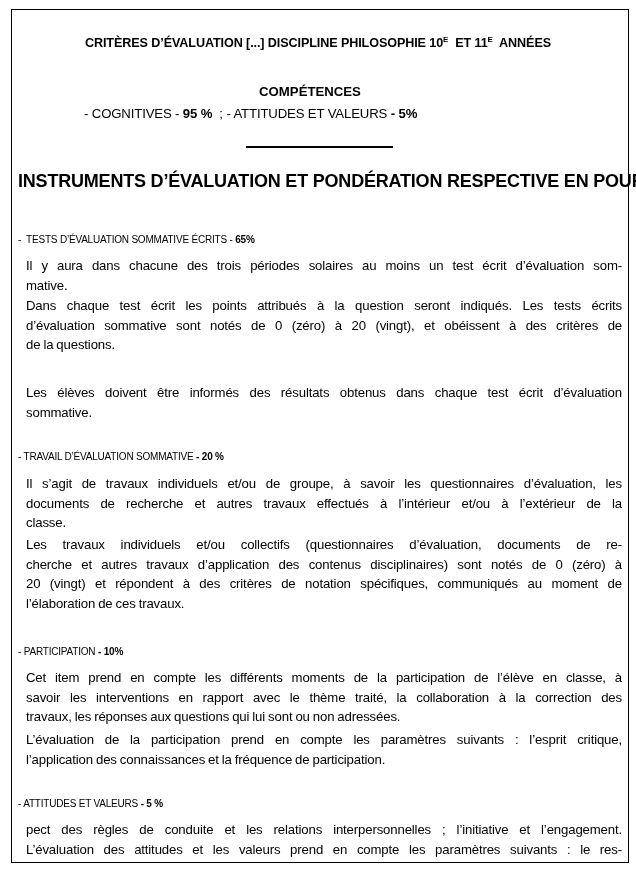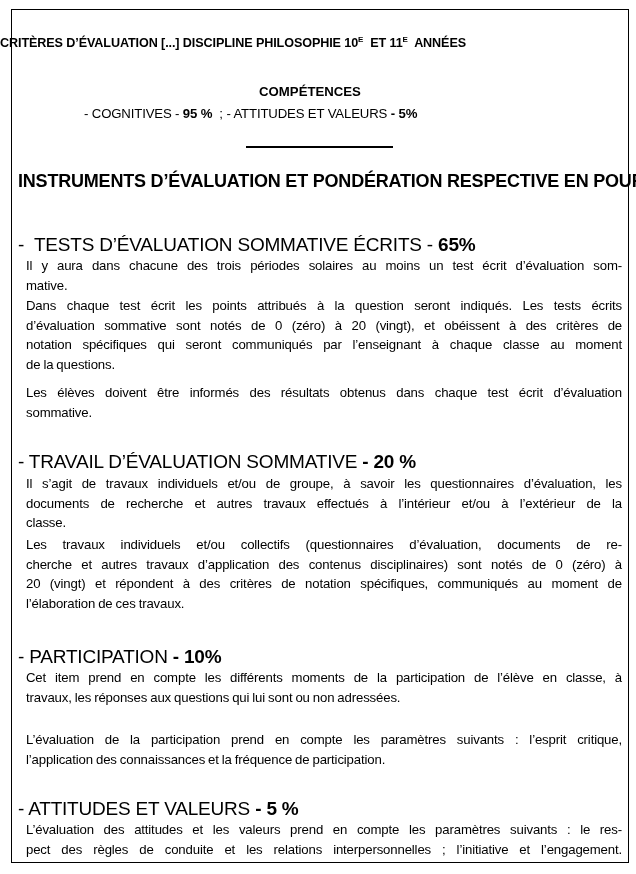--- a/index.html
+++ b/index.html
@@ -25,21 +25,21 @@
       box-sizing: border-box;
     }
     .abs {
       position: absolute;
       white-space: nowrap;
     }
     .title {
       left: 0;
       width: 636px;
       top: 36px;
-      text-align: left;
+      text-align: center;
       font-weight: bold;
       font-size: 12.6px;
       letter-spacing: -0.1px;
     }
     .title sup {
       font-size: 8px;
       vertical-align: 5px;
       line-height: 0;
     }
     .comp-heading {
@@ -65,21 +65,21 @@
     }
     .instruments {
       left: 18px;
       top: 171px;
       font-weight: bold;
       font-size: 18px;
       letter-spacing: -0.2px;
     }
     .section-head {
       left: 18px;
-      font-size: 19px;
+      font-size: 10px;
       letter-spacing: -0.2px;
     }
     .para {
       position: absolute;
       left: 18px;
       width: 604px;
       font-size: 13.2px;
       line-height: 19.6px;
       text-align: justify;
       text-align-last: left;
@@ -114,21 +114,20 @@
 <div class="abs instruments">INSTRUMENTS D’ÉVALUATION ET PONDÉRATION RESPECTIVE EN POURCENTAGE</div>
 
 <div class="abs section-head" style="top:234px; white-space:pre"><span>-  TESTS D’ÉVALUATION SOMMATIVE ÉCRITS - </span><b>65%</b></div>
 <div class="para" style="top:256px">
   <span class="ln">Il y aura dans chacune des trois périodes solaires au moins un test écrit d’évaluation som-</span>
   <span class="ln last">mative.</span>
 </div>
 <div class="para" style="top:296px">
   <span class="ln">Dans chaque test écrit les points attribués à la question seront indiqués. Les tests écrits</span>
   <span class="ln">d’évaluation sommative sont notés de 0 (zéro) à 20 (vingt), et obéissent à des critères de</span>
-  <span class="ln">notation spécifiques qui seront communiqués par l’enseignant à chaque classe au moment</span>
   <span class="ln last">de la questions.</span>
 </div>
 <div class="para" style="top:383px">
   <span class="ln">Les élèves doivent être informés des résultats obtenus dans chaque test écrit d’évaluation</span>
   <span class="ln last">sommative.</span>
 </div>
 
 <div class="abs section-head" style="top:451px; white-space:pre"><span>- TRAVAIL D’ÉVALUATION SOMMATIVE </span><b>- 20 %</b></div>
 <div class="para" style="top:474px">
   <span class="ln">Il s’agit de travaux individuels et/ou de groupe, à savoir les questionnaires d’évaluation, les</span>
@@ -138,24 +137,25 @@
 <div class="para" style="top:535px">
   <span class="ln">Les travaux individuels et/ou collectifs (questionnaires d’évaluation, documents de re-</span>
   <span class="ln">cherche et autres travaux d’application des contenus disciplinaires) sont notés de 0 (zéro) à</span>
   <span class="ln">20 (vingt) et répondent à des critères de notation spécifiques, communiqués au moment de</span>
   <span class="ln last">l’élaboration de ces travaux.</span>
 </div>
 
 <div class="abs section-head" style="top:646px; white-space:pre"><span>- PARTICIPATION </span><b>- 10%</b></div>
 <div class="para" style="top:668px">
   <span class="ln">Cet item prend en compte les différents moments de la participation de l’élève en classe, à</span>
+  <span class="ln">savoir les interventions en rapport avec le thème traité, la collaboration à la correction des</span>
   <span class="ln last">travaux, les réponses aux questions qui lui sont ou non adressées.</span>
 </div>
 <div class="para" style="top:730px">
   <span class="ln">L’évaluation de la participation prend en compte les paramètres suivants : l’esprit critique,</span>
   <span class="ln last">l’application des connaissances et la fréquence de participation.</span>
 </div>
 
 <div class="abs section-head" style="top:798px; white-space:pre"><span>- ATTITUDES ET VALEURS </span><b>- 5 %</b></div>
 <div class="para" style="top:820px">
+  <span class="ln">pect des règles de conduite et les relations interpersonnelles ; l’initiative et l’engagement.</span>
   <span class="ln">L’évaluation des attitudes et les valeurs prend en compte les paramètres suivants : le res-</span>
-  <span class="ln">pect des règles de conduite et les relations interpersonnelles ; l’initiative et l’engagement.</span>
 </div>
 
 </body></html>

